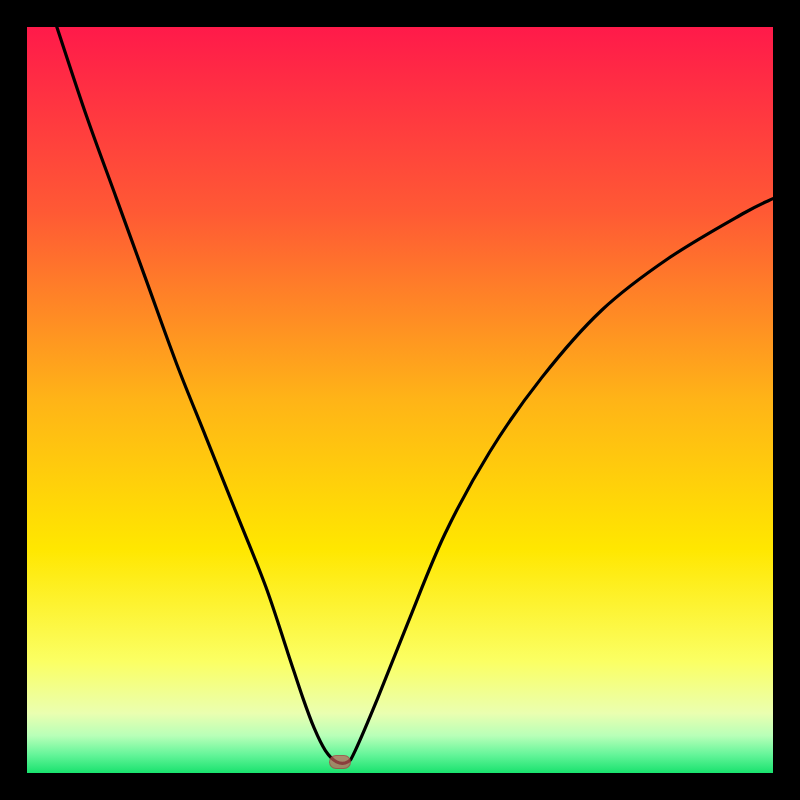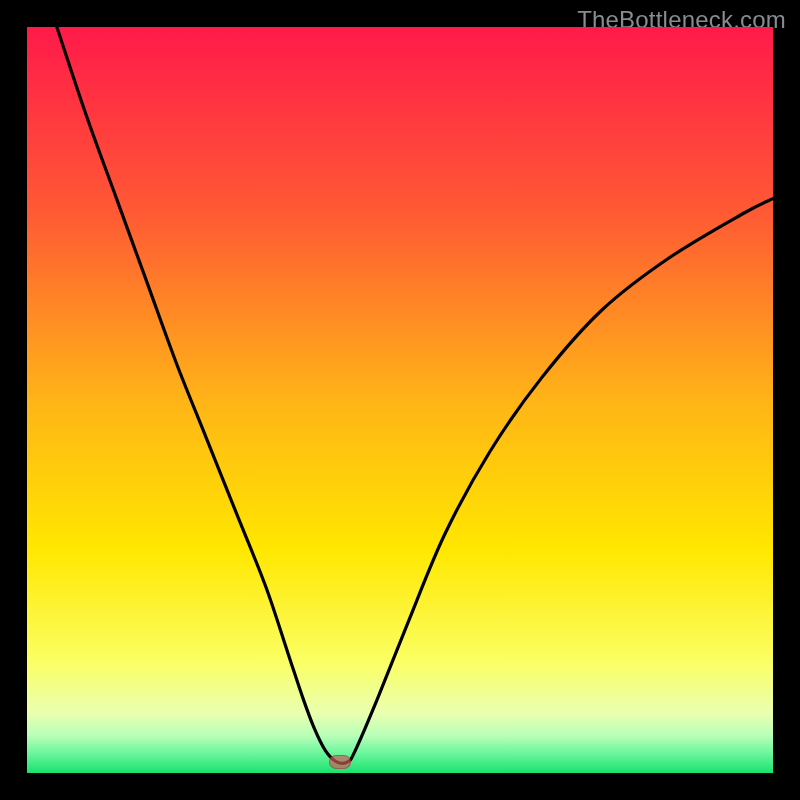--- a/index.html
+++ b/index.html
@@ -45,21 +45,20 @@
     box-sizing: border-box;
     background: rgba(205, 92, 90, 0.68);
     border: 1px solid rgba(140, 50, 50, 0.45);
   }
 </style>
 </head>
 <body>
 
 <div class="frame">
 
-  <div class="watermark">TheBottleneck.com</div>
 
   <svg class="plot" viewBox="0 0 100 100" preserveAspectRatio="none">
     <defs>
       <linearGradient id="bg-grad" x1="0" y1="0" x2="0" y2="1">
           <stop offset="0%" stop-color="#ff1a4a"></stop>
           <stop offset="25%" stop-color="#ff5a34"></stop>
           <stop offset="50%" stop-color="#ffb417"></stop>
           <stop offset="70%" stop-color="#ffe700"></stop>
           <stop offset="85%" stop-color="#fbff63"></stop>
           <stop offset="92%" stop-color="#eaffb0"></stop>

